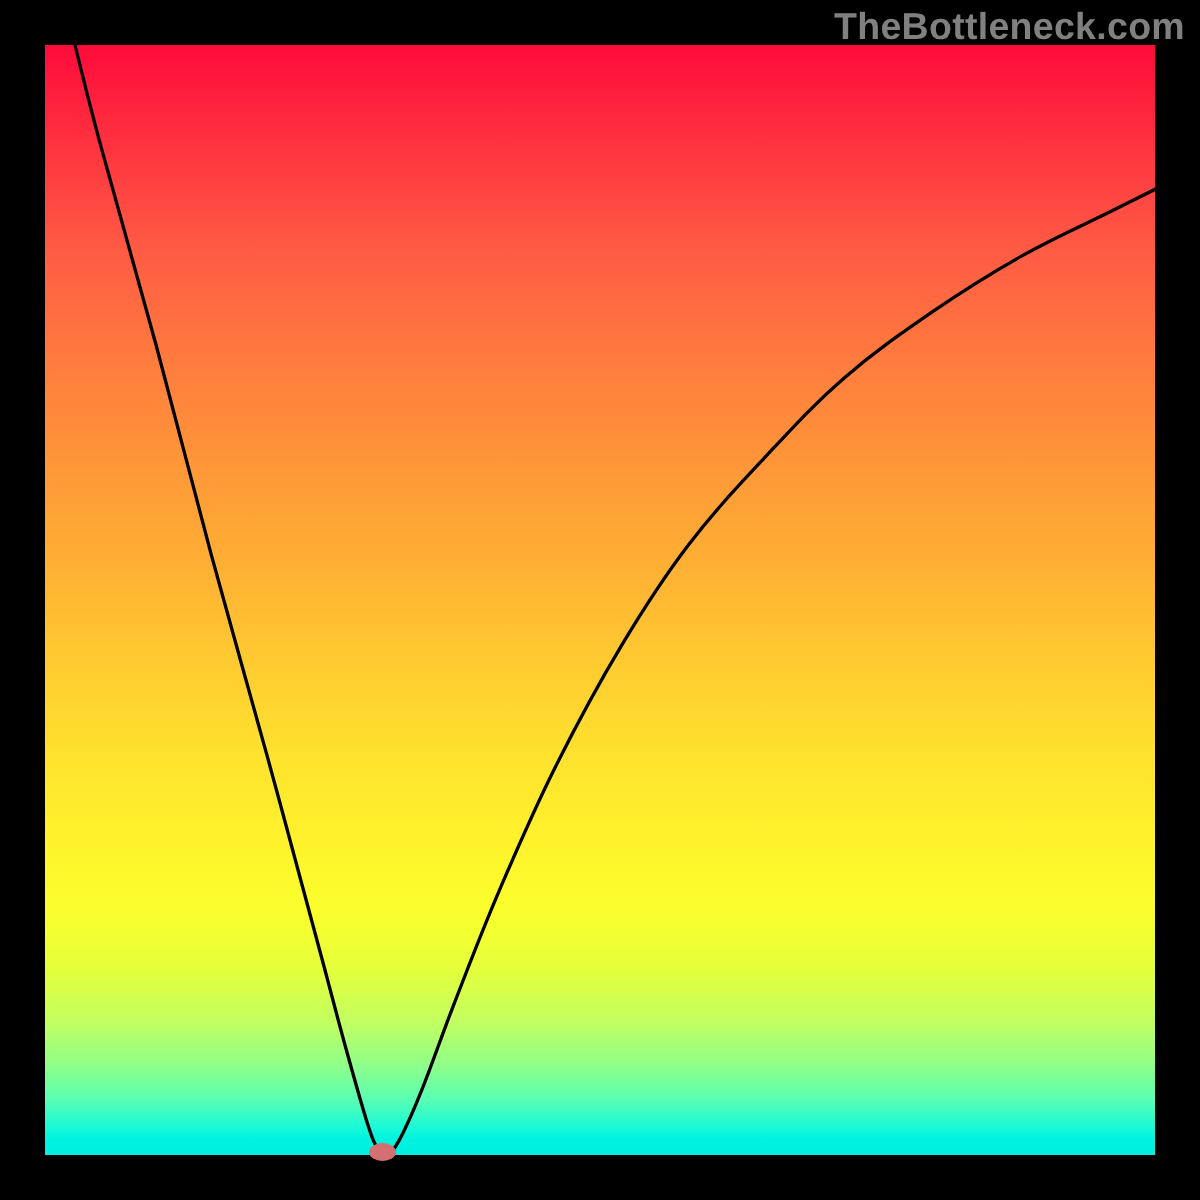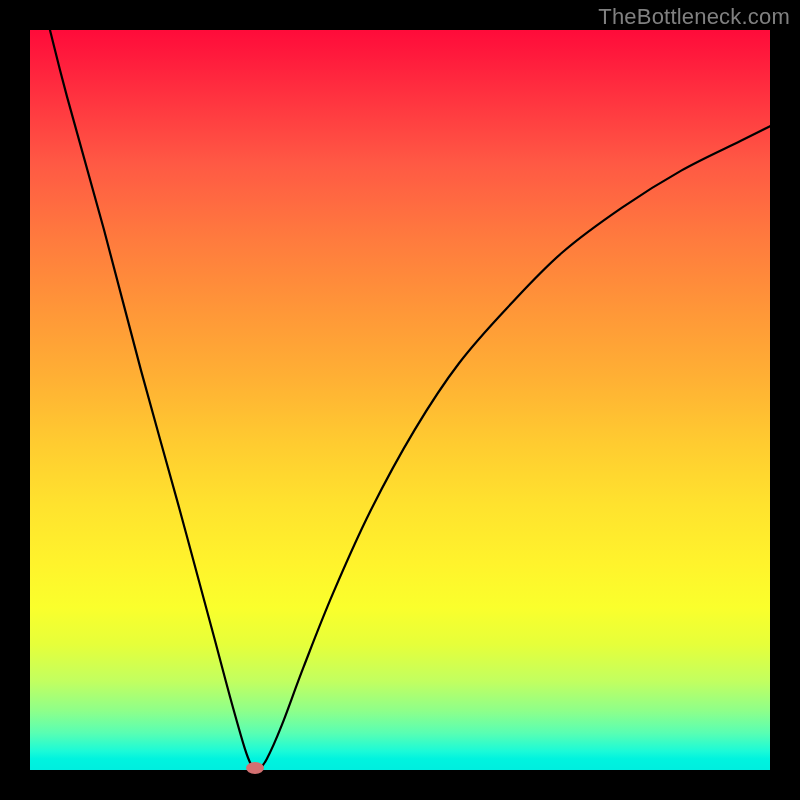--- a/index.html
+++ b/index.html
@@ -41,22 +41,22 @@
       #1afad8 97.5%,
       #00f3df 98.5%,
       #00eedf 100%
     );
   }
   .watermark {
     position: absolute;
     top: 4px;
     right: 10px;
     color: #808080;
-    font-size: 22px;
-    font-weight: 400;
+    font-size: 25px;
+    font-weight: 700;
     letter-spacing: 0.2px;
     z-index: 10;
   }
   svg.curve {
     position: absolute;
     left: 0;
     top: 0;
     width: 740px;
     height: 740px;
     pointer-events: none;

